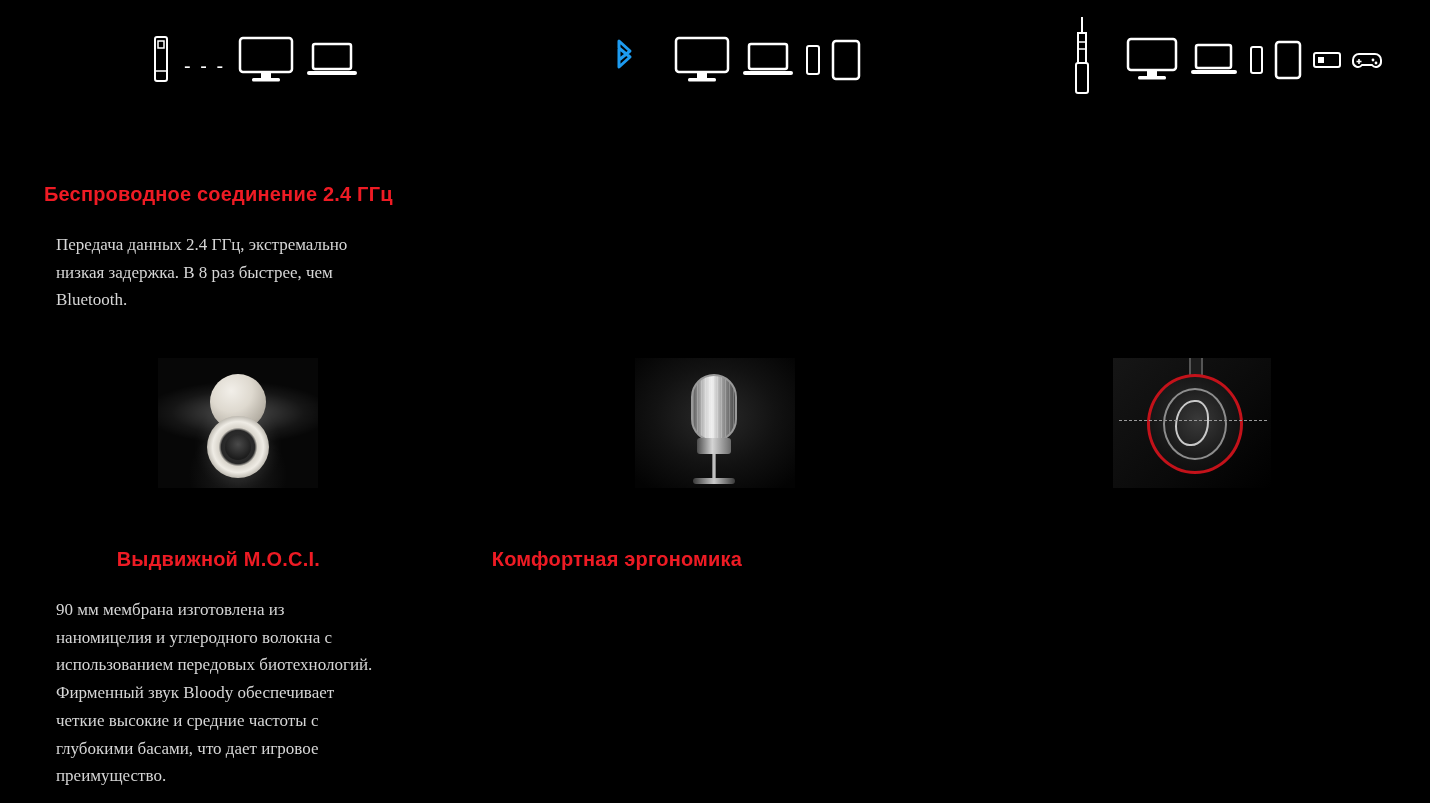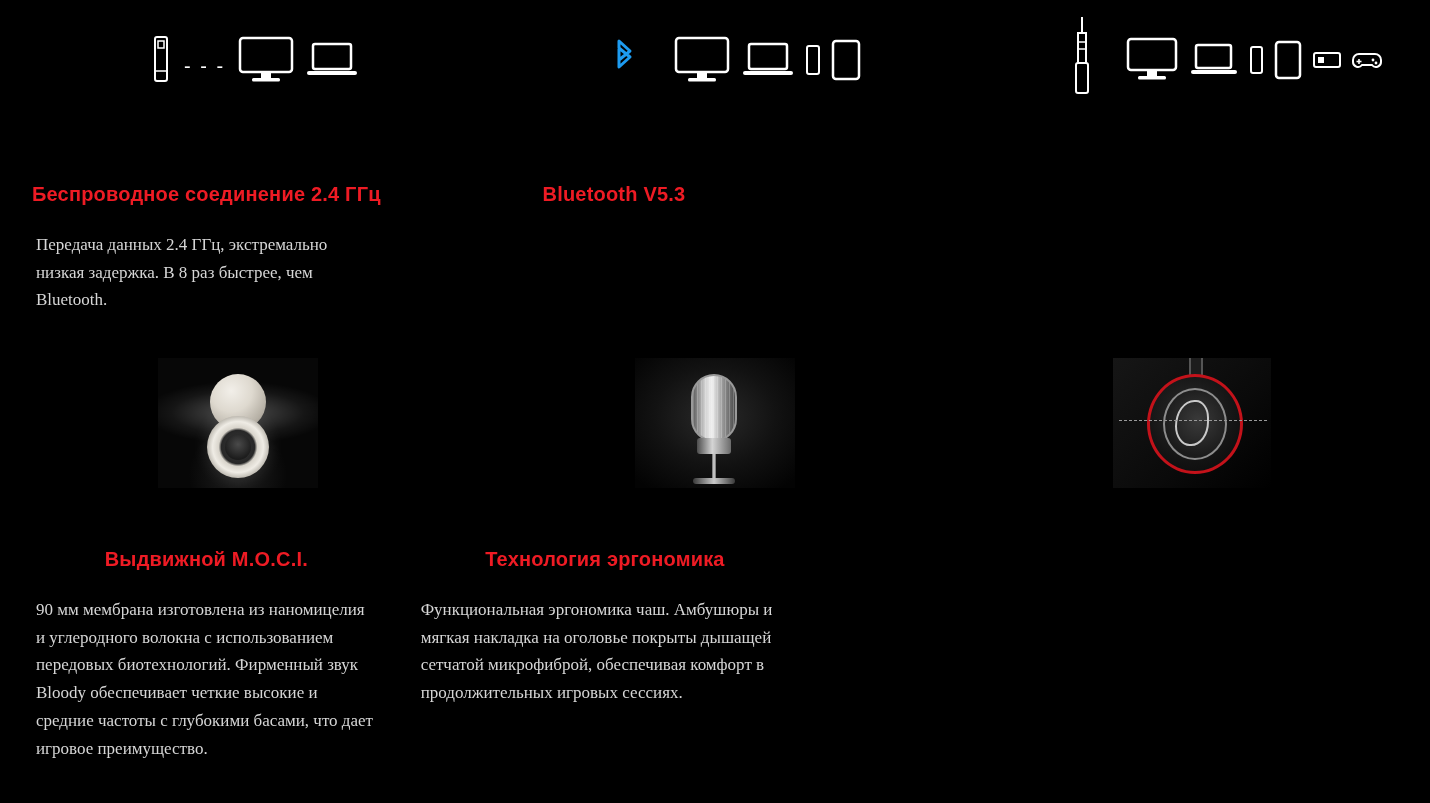--- a/index.html
+++ b/index.html
@@ -45,21 +45,21 @@
     letter-spacing: 2px;
     line-height: 1;
     margin: 0 2px;
     transform: translateY(6px);
   }
 
   
   .grid {
     position: absolute;
     top: 180px;
-    left: 0;
+    left: 12px;
     width: 1238px;
   }
   .row {
     display: flex;
     width: 100%;
   }
   .col {
     width: 33.33%;
     padding: 0 28px 0 0;
   }
@@ -73,21 +73,21 @@
     font-weight: bold;
     text-align: center;
     margin: 0 0 22px 0;
     line-height: 1.45;
     letter-spacing: 0.2px;
   }
   .feature-desc {
     color: #d6d6d6;
     font-size: 17px;
     line-height: 1.63;
-    margin: 8px;
+    margin: 16px;
     font-family: "Liberation Serif", serif;
   }
 
   
   .thumb-row {
     position: absolute;
     top: 358px;
     left: 0;
     width: 1430px;
     display: flex;
@@ -338,21 +338,20 @@
     </div>
   </div>
 
   <div class="grid">
     <div class="row">
       <div class="col c1">
         <h3 class="feature-title">Беспроводное соединение 2.4 ГГц</h3>
         <p class="feature-desc">Передача данных 2.4 ГГц, экстремально низкая задержка. В 8 раз быстрее, чем Bluetooth.</p>
       </div>
       <div class="col c2">
-        <h3 class="feature-title">Bluetooth V5.3</h3>
       </div>
     </div>
   </div>
 
   <div class="thumb-row">
     <div class="thumb-cell">
       <div class="thumb t1">
         <div class="ball"></div>
         <div class="driver"></div>
       </div>
@@ -376,19 +375,18 @@
     </div>
   </div>
 
   <div class="grid row2" style="top:545px;">
     <div class="row">
       <div class="col c1">
         <h3 class="feature-title">Выдвижной M.O.C.I.</h3>
         <p class="feature-desc">90 мм мембрана изготовлена из наномицелия и углеродного волокна с использованием передовых биотехнологий. Фирменный звук Bloody обеспечивает четкие высокие и средние частоты с глубокими басами, что дает игровое преимущество.</p>
       </div>
       <div class="col c3">
-        <h3 class="feature-title">Технология эргономика</h3>
-        <p class="feature-desc">Функциональная эргономика чаш. Амбушюры и мягкая накладка на оголовье покрыты дышащей сетчатой микрофиброй, обеспечивая комфорт в продолжительных игровых сессиях.</p>
+        <h3 class="feature-title">Комфортная эргономика</h3>
       </div>
     </div>
   </div>
 
 </div>
 
 </body></html>

